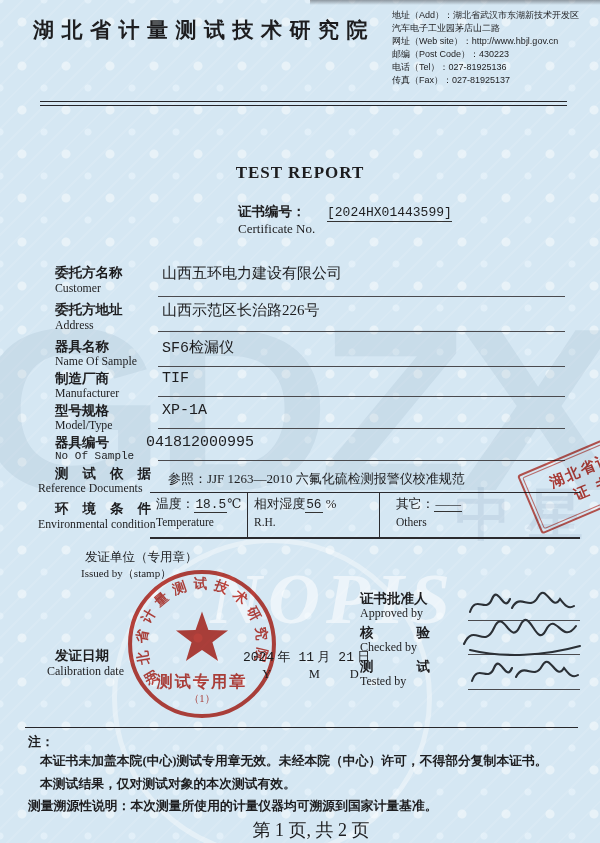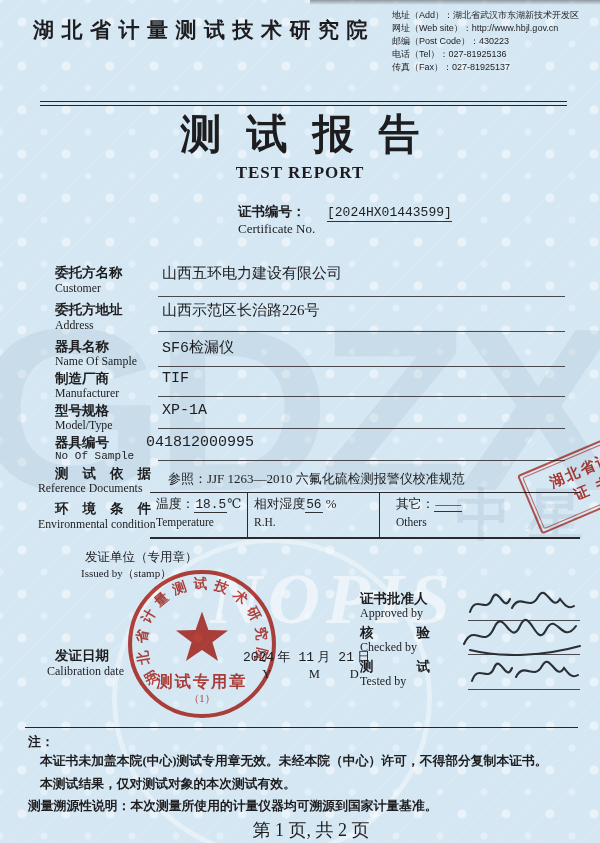--- a/index.html
+++ b/index.html
@@ -86,28 +86,28 @@
 
   <div class="abs wm-letters">GDZX</div>
   <div class="abs wm-circle"></div>
   <div class="abs wm-script">NOPIS</div>
   <div class="abs wm-cjk">中星</div>
   <div class="abs scan-edge"></div>
 
   <div class="abs inst-cn">湖北省计量测试技术研究院</div>
   <div class="abs contact">
     <div>地址（Add）：湖北省武汉市东湖新技术开发区</div>
+    <div>汽车电子工业园茅店山二路</div>
     <div>网址（Web site）：http://www.hbjl.gov.cn</div>
     <div>邮编（Post Code）：430223</div>
     <div>电话（Tel）：027-81925136</div>
     <div>传真（Fax）：027-81925137</div>
   </div>
   <div class="abs dbl-rule"></div>
 
-  <div class="abs title-cn">测试报告</div>
   <div class="abs title-en">TEST REPORT</div>
 
   <div class="abs cert-lbl">证书编号：</div>
   <div class="abs cert-en">Certificate No.</div>
   <div class="abs cert-no mono">[2024HX01443599]</div>
 
   <div class="abs lbl-cn" style="left:55px;top:264px;">委托方名称</div>
   <div class="abs lbl-en" style="left:55px;top:281px;">Customer</div>
   <div class="abs fval" style="left:162px;top:264px;">山西五环电力建设有限公司</div>
   <div class="abs fline" style="top:296px;"></div>

